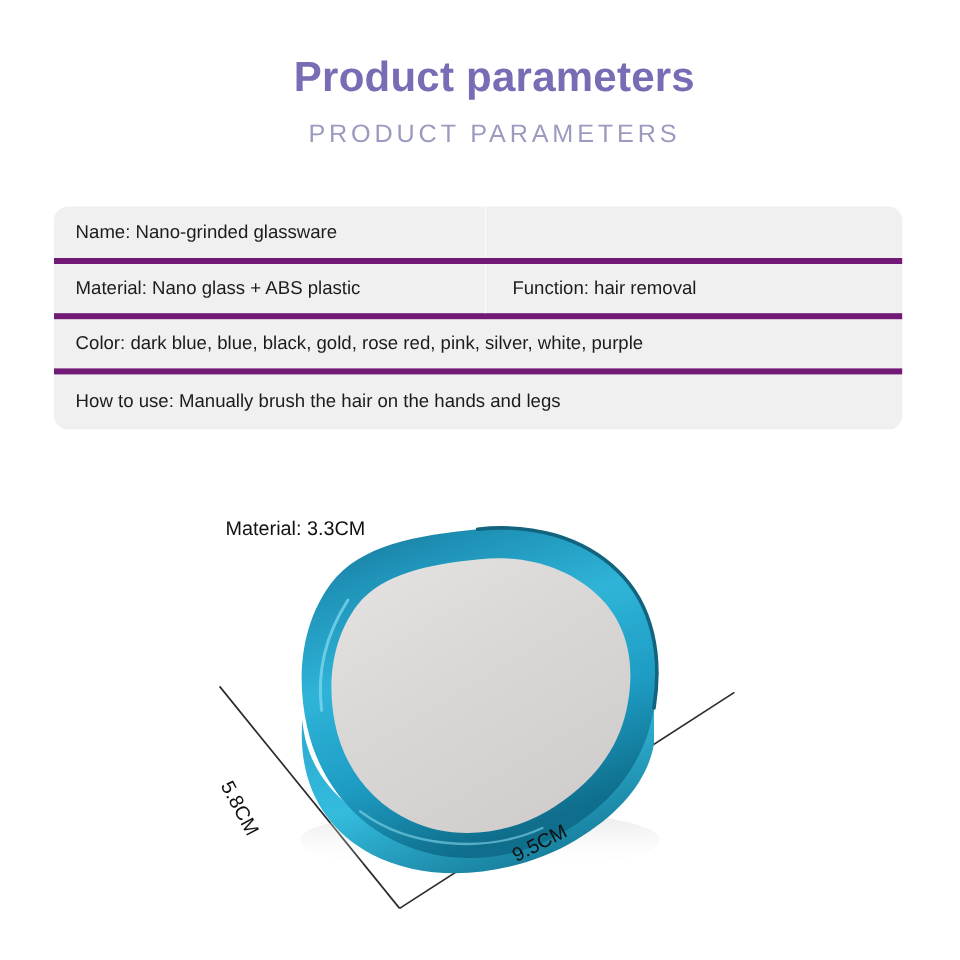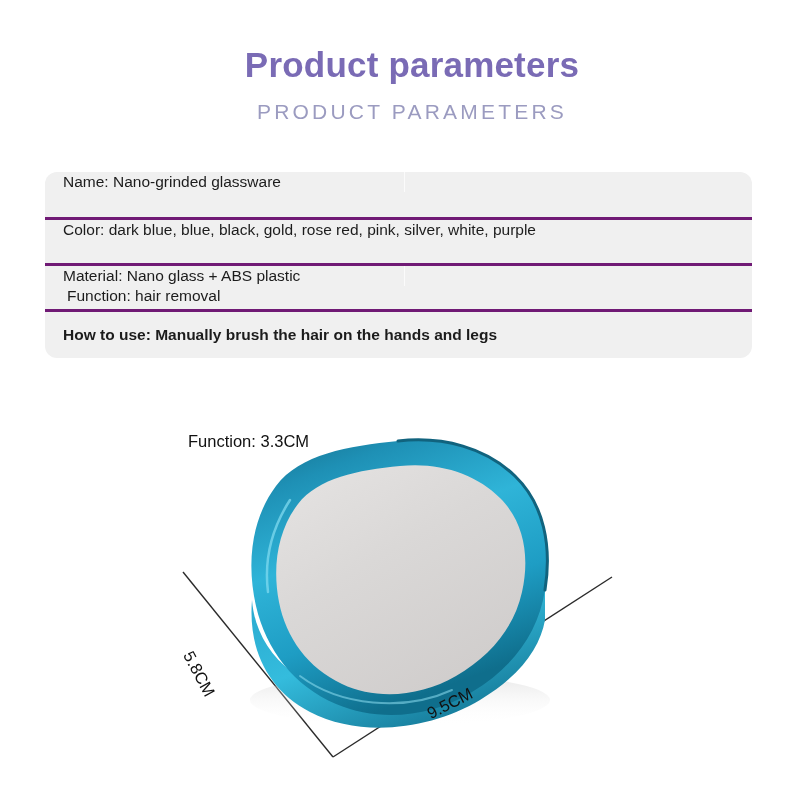--- a/index.html
+++ b/index.html
@@ -55,22 +55,21 @@
     border-radius: 12px;
     overflow: hidden;
   }
   .spec-row {
     position: relative;
     display: flex;
     height: 46px;
     box-sizing: border-box;
   }
   .spec-row.divided {
-    border-bottom: 3px solid #701a75;
-    flex-direction: column;
+    border-bottom: 5px solid #701a75;
   }
   .spec-cell {
     display: flex;
     align-items: center;
     box-sizing: border-box;
     padding-left: 18px;
     font-size: 15.5px;
     color: #1c1c1c;
     line-height: 20px;
     font-family: "Liberation Sans", sans-serif;
@@ -81,21 +80,21 @@
     border-right: 1px solid #fbfbfb;
   }
   .spec-cell.right {
     width: 347px;
     padding-left: 22px;
   }
   .spec-cell.full {
     width: 707px;
   }
   .spec-row.first { height: 48px; }
-  .spec-row.last  { height: 46px; font-weight: bold; }
+  .spec-row.last  { height: 46px; }
   .thickness-label {
     position: absolute;
     left: 188px;
     top: 432px;
     font-size: 16.5px;
     color: #111111;
     font-family: "Liberation Sans", sans-serif;
     white-space: nowrap;
     z-index: 6;
   }
@@ -136,35 +135,35 @@
   <h2 class="subtitle">PRODUCT PARAMETERS</h2>
 </div>
 
 <div class="spec-card">
 
   <div class="spec-row first divided">
     <div class="spec-cell left">Name: Nano-grinded glassware</div>
   </div>
 
   <div class="spec-row divided">
-    <div class="spec-cell full">Color: dark blue, blue, black, gold, rose red, pink, silver, white, purple</div>
-  </div>
-
-  <div class="spec-row divided">
     <div class="spec-cell left">Material: Nano glass + ABS plastic</div>
     <div class="spec-cell right">Function: hair removal</div>
   </div>
 
+  <div class="spec-row divided">
+    <div class="spec-cell full">Color: dark blue, blue, black, gold, rose red, pink, silver, white, purple</div>
+  </div>
+
   <div class="spec-row last">
     <div class="spec-cell full">How to use: Manually brush the hair on the hands and legs</div>
   </div>
 
 </div>
 
-<div class="thickness-label">Function: 3.3CM</div>
+<div class="thickness-label">Material: 3.3CM</div>
 
 <div class="dim-label w58">5.8CM</div>
 
 <div class="dim-label w95">9.5CM</div>
 
 <svg class="stone-svg" viewBox="0 0 800 800">
   <defs>
     <linearGradient id="rimGrad" x1="0" y1="0" x2="0.4" y2="1">
       <stop offset="0%" stop-color="#15708d"></stop>
       <stop offset="18%" stop-color="#1e90b5"></stop>

